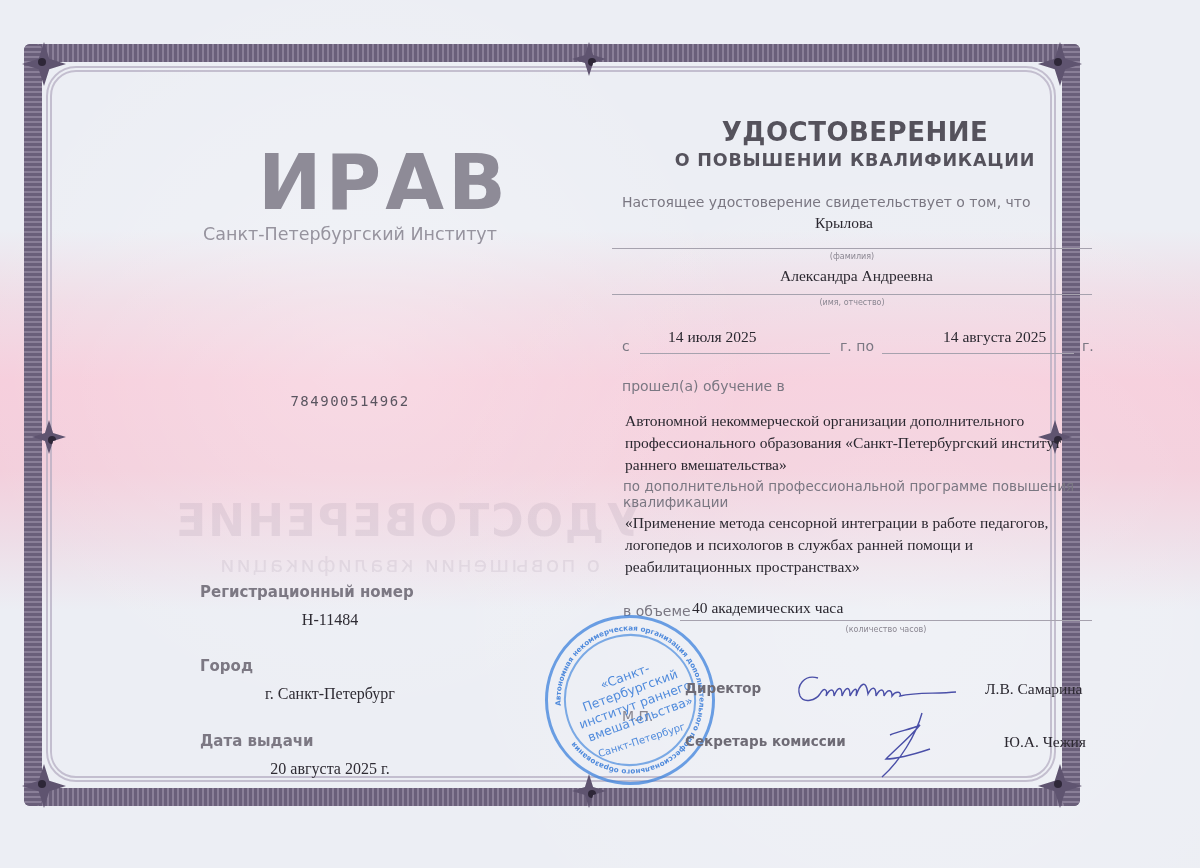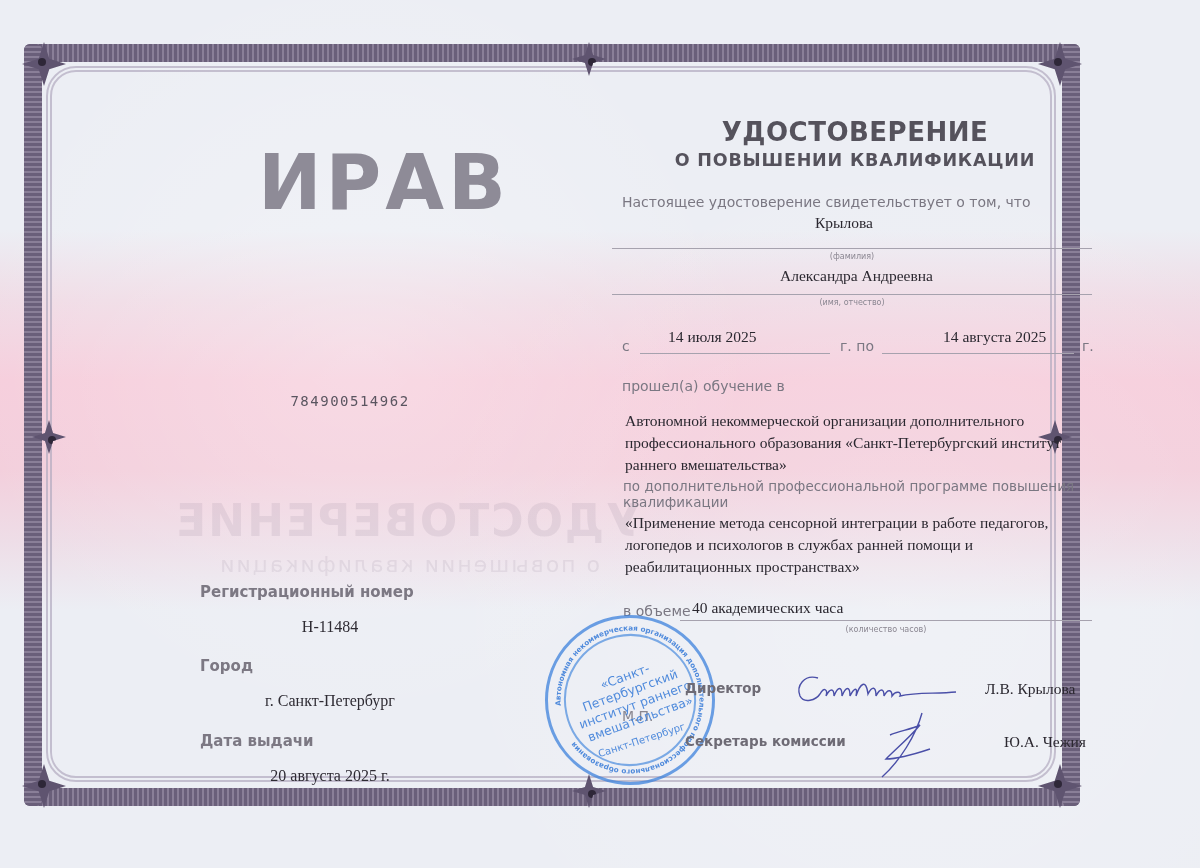--- a/index.html
+++ b/index.html
@@ -82,21 +82,21 @@
       position: absolute; left: 200px; top: 393px; width: 300px; text-align: center;
       font-family: "DejaVu Sans Mono", monospace; font-size: 14px; letter-spacing: 1.5px;
       color: #5a5560;
     }
     .left-label {
       position: absolute; left: 200px; width: 260px; text-align: left;
       font-size: 15px; color: #7c7883; font-weight: bold;
     }
     .left-value {
       position: absolute; left: 200px; width: 260px; text-align: center;
-      font-family: "Liberation Serif", serif; font-size: 16px; color: #2e2b33; margin-top: 7px;
+      font-family: "Liberation Serif", serif; font-size: 16px; color: #2e2b33;
     }
 
     
     .title {
       position: absolute; left: 620px; top: 117px; width: 470px; text-align: center;
       color: #55525c; font-weight: bold;
     }
     .title-main { font-size: 26px; letter-spacing: 0.5px; line-height: 30px; }
     .title-sub { font-size: 17.5px; letter-spacing: 0.8px; line-height: 26px; }
 
@@ -166,20 +166,21 @@
 <div class="corner ml"></div>
 <div class="corner mr"></div>
 
 <div class="ghost">
   <span>УДОСТОВЕРЕНИЕ</span>
   <span class="ghost-sub">о повышении квалификации</span>
 </div>
 
 <div class="logo">
   <div class="logo-mark">ИРАВ</div>
+  <div class="logo-line">Санкт-Петербургский Институт</div>
 </div>
 
 <div class="serial">784900514962</div>
 
 <div class="left-label" style="top:583px">Регистрационный номер</div>
 <div class="left-value" style="top:611px">Н-11484</div>
 <div class="left-label" style="top:657px">Город</div>
 <div class="left-value" style="top:685px">г. Санкт-Петербург</div>
 <div class="left-label" style="top:732px">Дата выдачи</div>
 <div class="left-value" style="top:760px">20 августа 2025 г.</div>
@@ -228,19 +229,19 @@
     </text>
   </svg>
   <div class="stamp-center">«Санкт-Петербургский институт раннего вмешательства»</div>
   <div class="stamp-bottom">Санкт-Петербург</div>
 </div>
 
 <div class="sign-label" style="left:685px; top:680px;">Директор</div>
 <svg class="signature" style="left:790px; top:668px;" width="170" height="44" viewBox="0 0 170 44">
   <path d="M28,10 C14,6 6,18 10,28 C14,36 26,32 30,26 M30,26 C34,18 38,22 36,28 C40,20 44,20 44,28 C48,18 52,18 52,28 C56,18 60,18 60,28 C64,20 68,18 66,28 C70,16 76,10 78,26 C82,18 86,18 86,28 C90,20 94,20 94,28 C98,20 102,22 102,28 C106,22 112,24 110,28 C126,24 146,26 166,24" fill="none" stroke="#4a4fa8" stroke-width="1.4"></path>
 </svg>
-<div class="sign-name" style="left:985px; top:680px;">Л.В. Крылова</div>
+<div class="sign-name" style="left:985px; top:680px;">Л.В. Самарина</div>
 
 <div class="sign-label" style="left:685px; top:733px;">Секретарь комиссии</div>
 <svg class="signature" style="left:860px; top:705px;" width="100" height="75" viewBox="0 0 100 75">
   <path d="M30,30 C40,26 52,24 60,20 C50,32 36,44 26,54 C36,54 52,50 70,44 M62,8 C56,30 40,56 22,72" fill="none" stroke="#4a4fa8" stroke-width="1.4"></path>
 </svg>
 <div class="sign-name" style="left:1004px; top:733px;">Ю.А. Чежия</div>
 
 </body></html>

